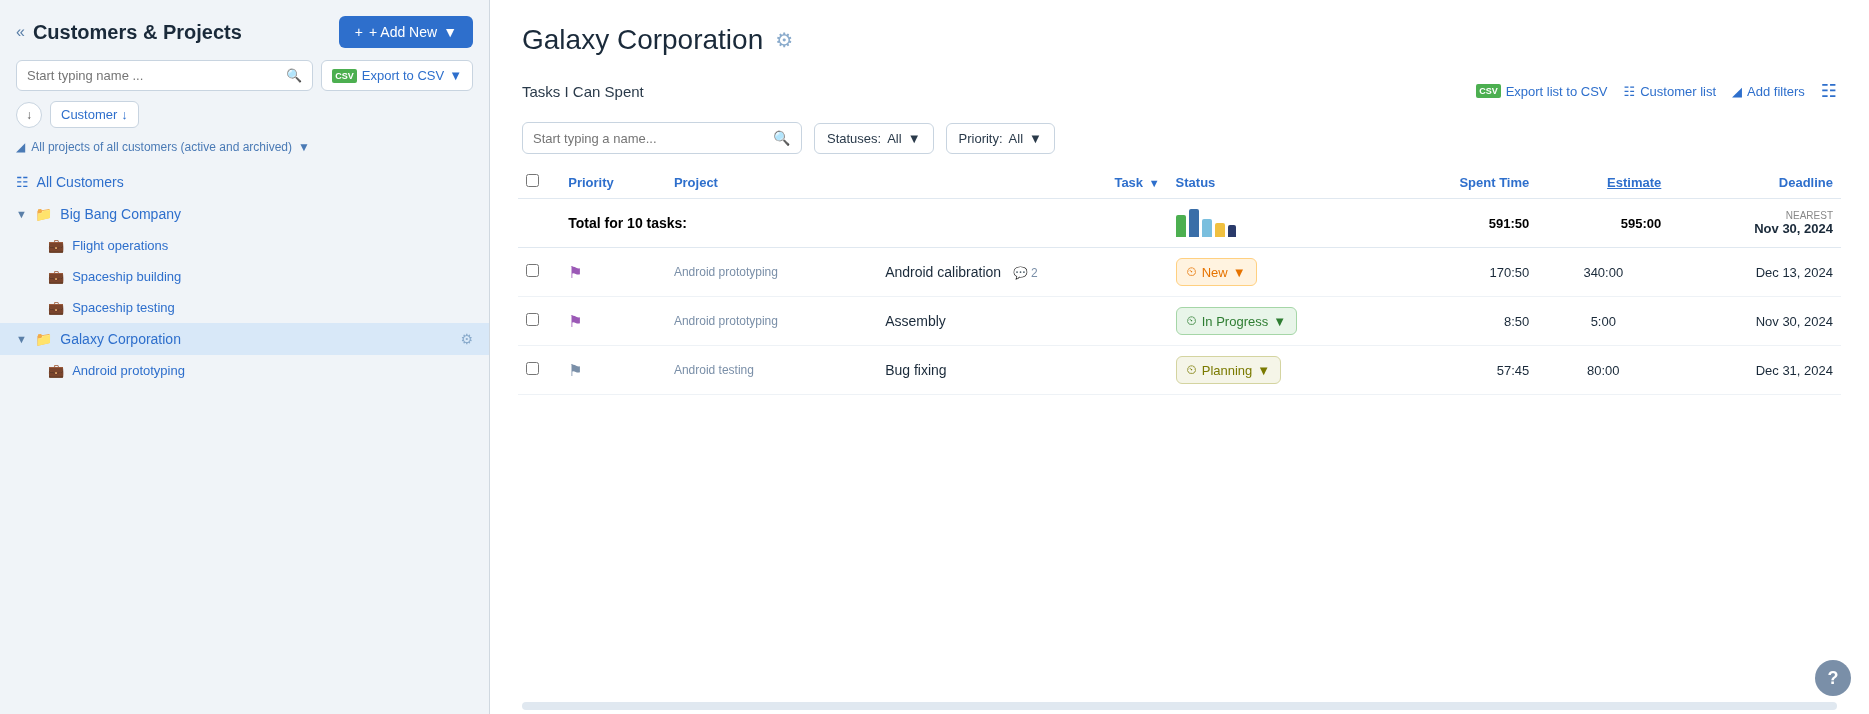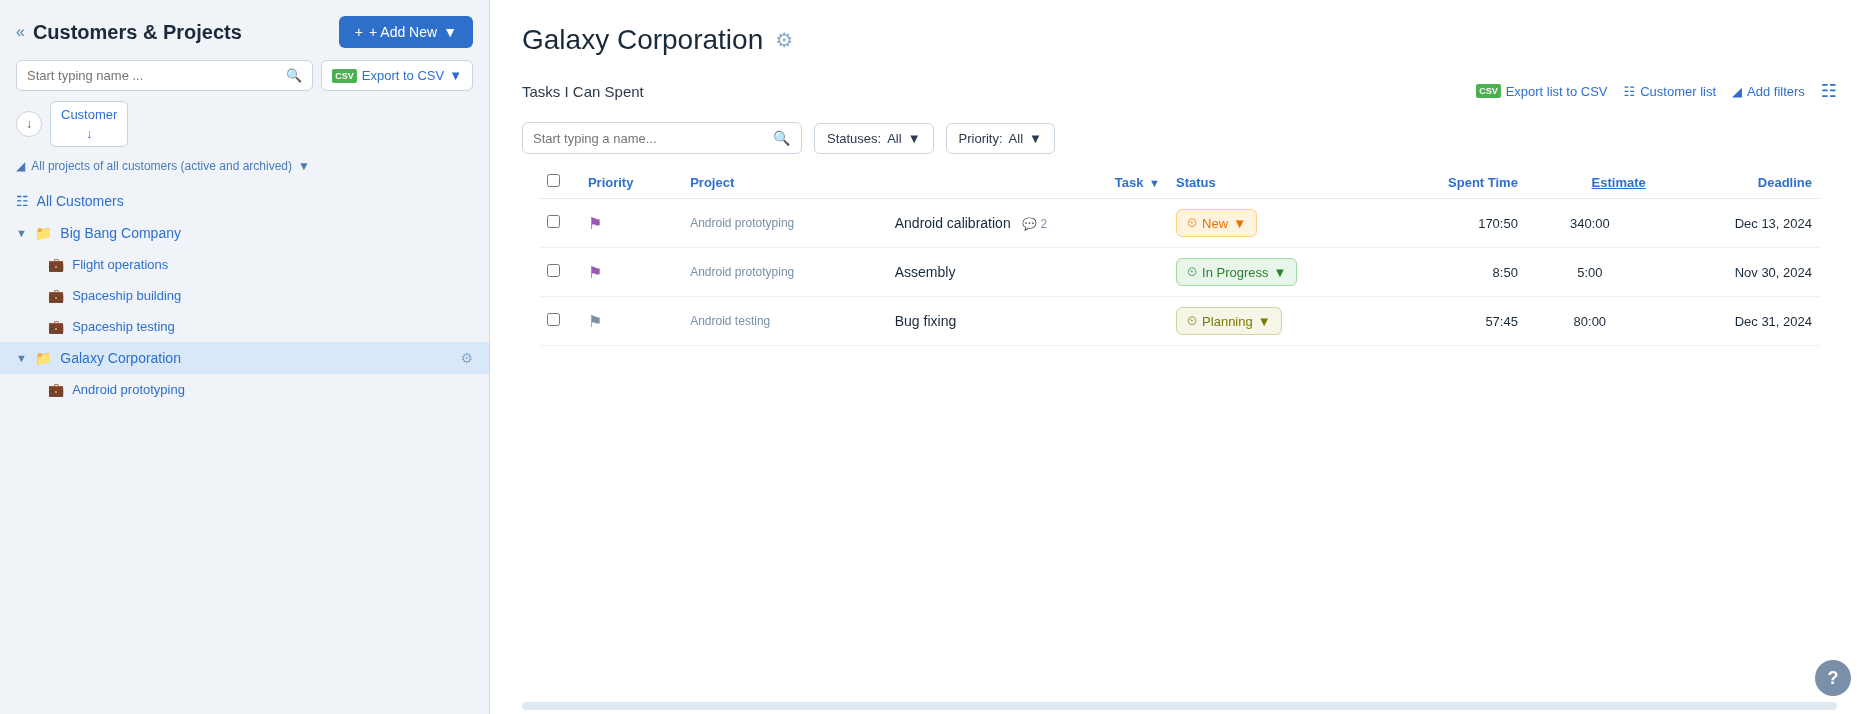--- a/index.html
+++ b/index.html
@@ -133,21 +133,20 @@
       border: 1px solid #c8d4e0;
       border-radius: 6px;
       padding: 5px 10px;
       background: white;
       color: #2e6fcc;
       cursor: pointer;
       display: flex;
       align-items: center;
       gap: 4px;
       font-size: 13px;
-      flex-direction: column;
     }
 
     .sidebar-projects-filter {
       display: flex;
       align-items: center;
       padding: 4px 16px 8px 16px;
       gap: 6px;
       font-size: 12px;
       color: #4a7ab5;
       cursor: pointer;
@@ -310,21 +309,21 @@
       background: white;
       cursor: pointer;
       display: flex;
       align-items: center;
       gap: 6px;
     }
 
     .table-container {
       flex: 1;
       overflow-y: auto;
-      padding: 0 49px;
+      padding: 0 28px;
     }
 
     table {
       width: 100%;
       border-collapse: collapse;
     }
 
     thead th {
       padding: 8px 8px;
       text-align: left;
@@ -618,20 +617,41 @@
           <th class="th-estimate">
             <span>Estimate</span>
           </th>
           <th class="th-deadline">
             <span>Deadline</span>
           </th>
         </tr>
       </thead>
       <tbody>
 
+        <tr class="total-row">
+          <td></td>
+          <td colspan="3">
+            <span class="total-label">Total for 10 tasks:</span>
+          </td>
+          <td>
+            <div class="total-chart">
+              <div class="chart-bar" style="background:#4caf50;height:22px;width:10px;"></div>
+              <div class="chart-bar" style="background:#3a6ea8;height:28px;width:10px;"></div>
+              <div class="chart-bar" style="background:#7abfde;height:18px;width:10px;"></div>
+              <div class="chart-bar" style="background:#f0c040;height:14px;width:10px;"></div>
+              <div class="chart-bar" style="background:#2a3a6a;height:12px;width:8px;"></div>
+            </div>
+          </td>
+          <td class="total-spent">591:50</td>
+          <td class="total-estimate">595:00</td>
+          <td class="total-deadline-wrap">
+            <span class="nearest-label">NEAREST</span>
+            <span class="nearest-date">Nov 30, 2024</span>
+          </td>
+        </tr>
 
         <tr class="data-row">
           <td class="checkbox-cell">
             <input type="checkbox" style="">
           </td>
           <td>
             <span class="priority-flag" style="color:#9b59b6;">⚑</span>
           </td>
           <td>
             <span class="project-name">Android prototyping</span>

